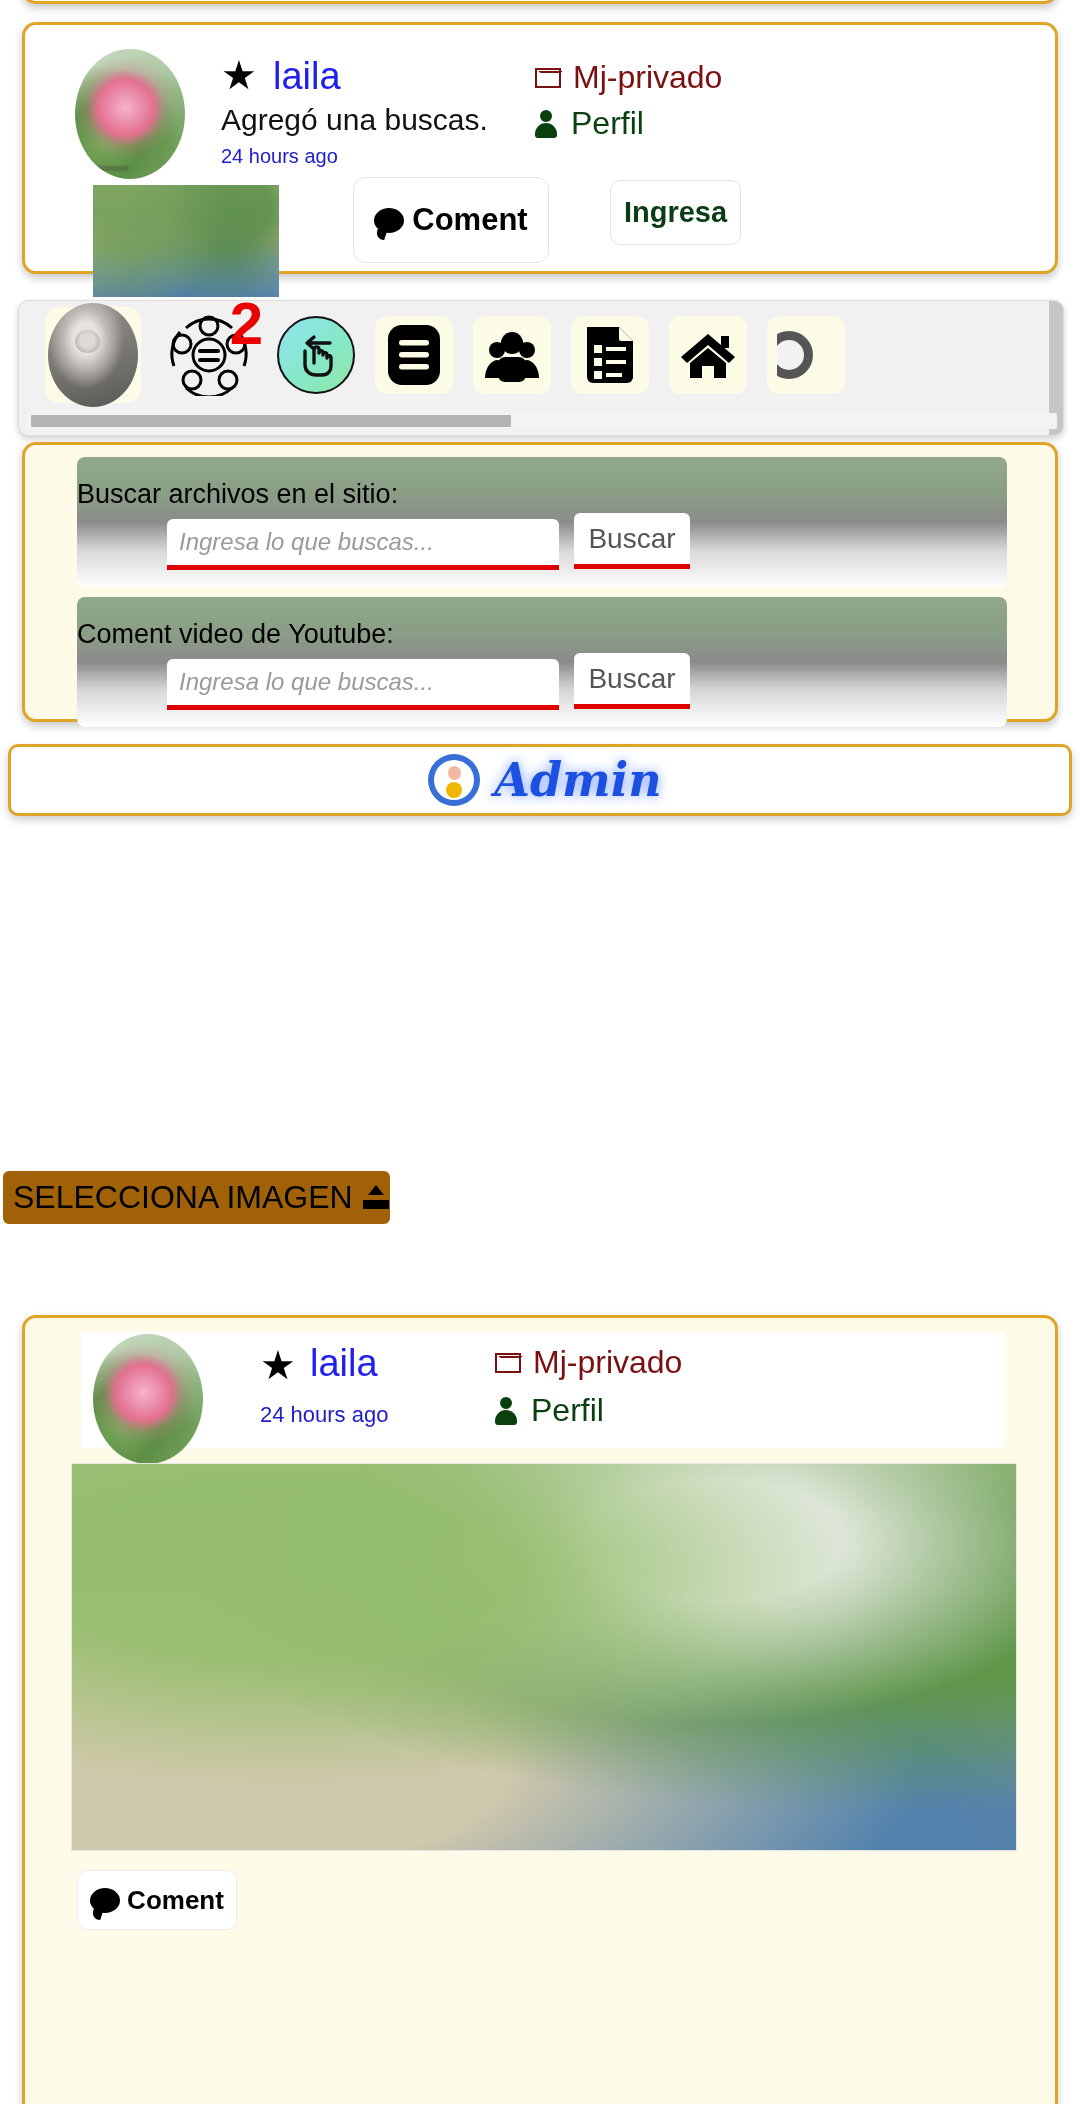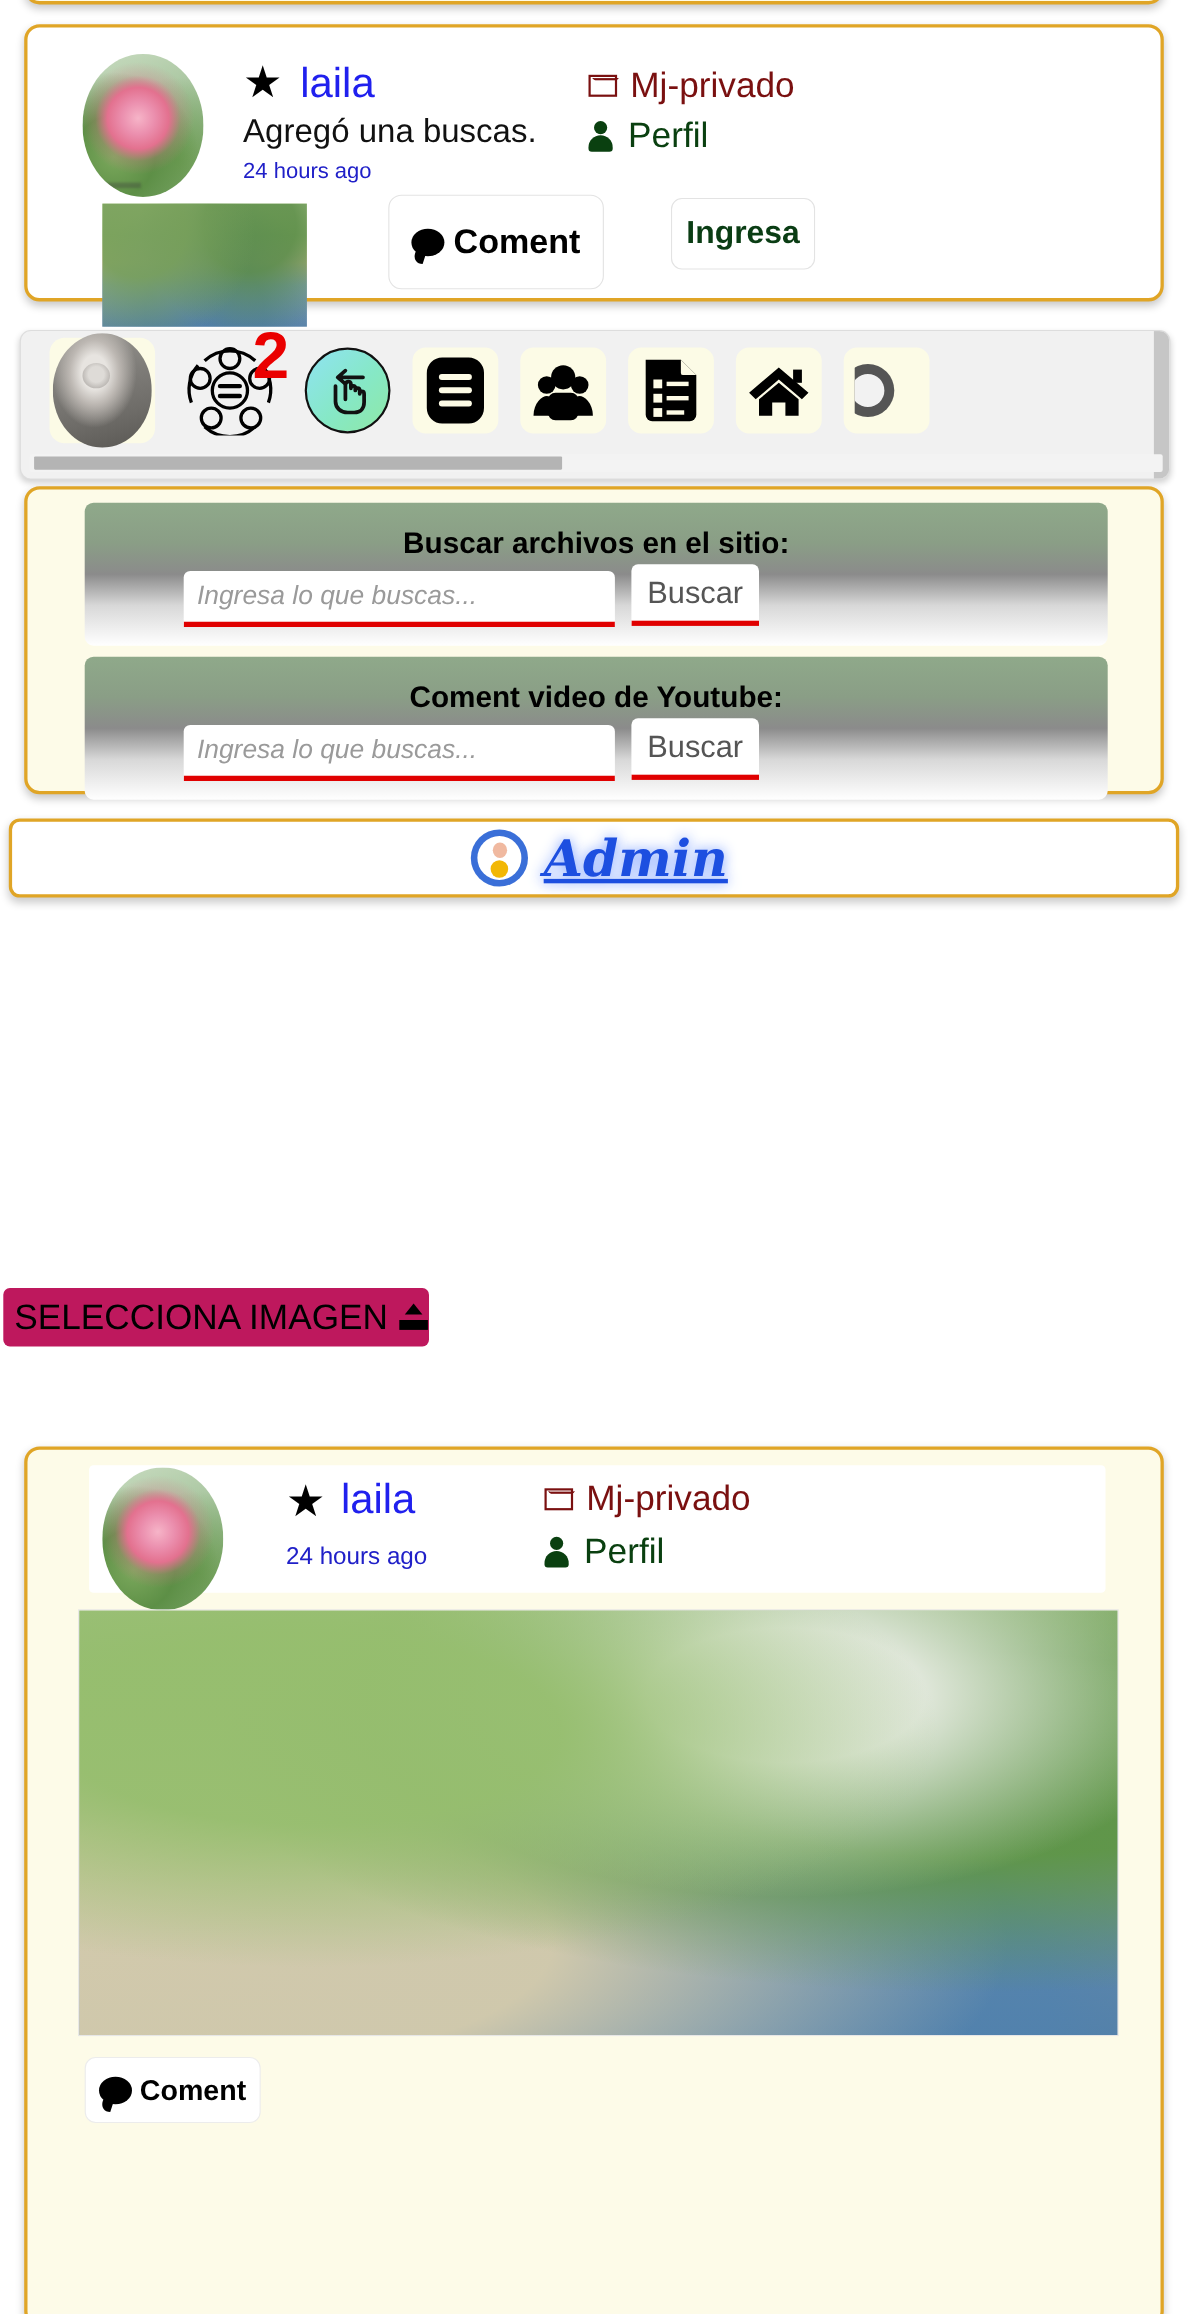--- a/index.html
+++ b/index.html
@@ -121,21 +121,21 @@
   }
   .tb-thumb { position:absolute; left:12px; bottom:8px; width:480px; height:12px; background:#b4b4b4; border-radius:1px;}
   .tb-rightedge { position:absolute; right:0px; top:0px; width:14px; height:136px; background:#c6c6c6;}
 
   
   .search-panel { position:absolute; left:22px; top:442px; width:1036px; height:280px; background:#fdfbe8; }
   .search-box { position:absolute; left:52px; width:930px; height:130px; border-radius:8px;
      background:linear-gradient(180deg,#8fa98a 0%, #8a9e86 28%, #8b8b8b 50%, #d8d8d8 72%, #ffffff 100%);}
   .sb1 { top:12px; }
   .sb2 { top:152px; }
-  .sb-title { position:absolute; left:0; right:0; top:22px; text-align:center; font-size:27px; font-weight:bold; color:#000;}
+  .sb-title { position:absolute; left:0; right:0; top:22px; text-align:left; font-size:27px; font-weight:normal; color:#000;}
   .sb-input {
     position:absolute; left:90px; top:62px; width:392px; height:51px;
     background:#fff; border:none; border-bottom:5px solid #e00000; border-radius:6px 6px 0 0;
     font-size:24px; font-style:italic; color:#9a9a9a; padding-left:12px;
     display:flex; align-items:center;
   }
   .sb-btn {
     position:absolute; left:497px; top:56px; width:116px; height:56px;
     background:#fff; border:none; border-bottom:5px solid #e00000; border-radius:6px 6px 0 0;
     font-size:28px; color:#555; display:flex; align-items:center; justify-content:center;
@@ -147,26 +147,26 @@
      box-shadow:0 4px 8px rgba(0,0,0,.2); }
   .w-bien { font-family:"DejaVu Serif", serif; font-style:italic; font-size:44px; color:#0b7f7a; letter-spacing:3px;}
   .w-gear { width:52px; height:52px; border-radius:50%; background:#3a6fd8; position:relative; margin:0 10px;
      display:flex; align-items:center; justify-content:center;}
   .w-gear::before{content:"";position:absolute;width:40px;height:40px;border-radius:50%;
      background:#fff; box-shadow:0 0 0 4px #3a6fd8;}
   .w-gear::after{content:"";position:absolute;width:16px;height:16px;border-radius:50% 50% 50% 50%;
      background:#f2b705; bottom:8px;}
   .w-gear .head{position:absolute;width:13px;height:14px;border-radius:50%;background:#f0b9a0;top:12px;z-index:2;}
   .w-admin { font-family:"DejaVu Serif", serif; font-style:italic; font-weight:bold; font-size:46px; color:#1d4fe0;
-     text-shadow:0 0 12px rgba(110,150,255,.9);text-decoration:underline;}
+     text-shadow:0 0 12px rgba(110,150,255,.9);}
 
   
   .btn-select {
     position:absolute; left:3px; top:1171px; width:387px; height:53px;
-    background:#be185d; border-radius:6px;
+    background:#a16207; border-radius:6px;
     display:flex; align-items:center; padding-left:10px; gap:10px;
     font-size:32px; color:#000;
   }
   .up-ico { width:26px; height:26px; position:relative; display:inline-block;}
   .up-ico::before{content:"";position:absolute;left:5px;top:0;border-left:8px solid transparent;border-right:8px solid transparent;border-bottom:10px solid #000;}
   .up-ico::after{content:"";position:absolute;left:0;bottom:2px;width:26px;height:9px;background:#000;}
 
   
   .post2 { position:absolute; left:22px; top:1315px; width:1036px; height:800px; background:#fdfbe8; }
   .p2-head { position:absolute; left:56px; top:14px; width:924px; height:116px; background:#ffffff; border-radius:4px;}

